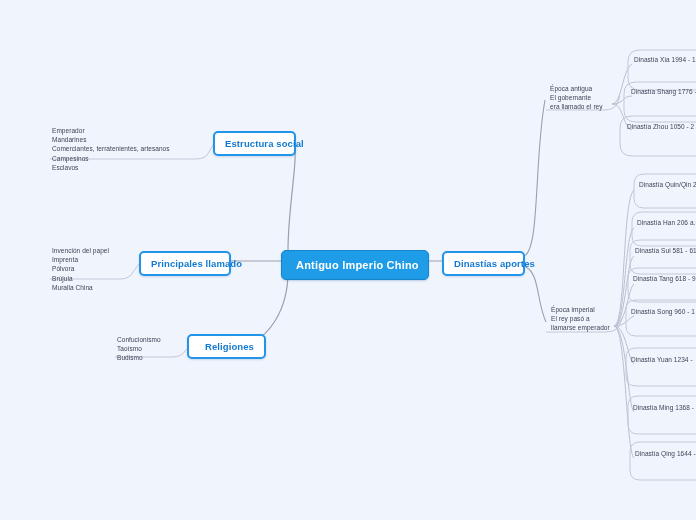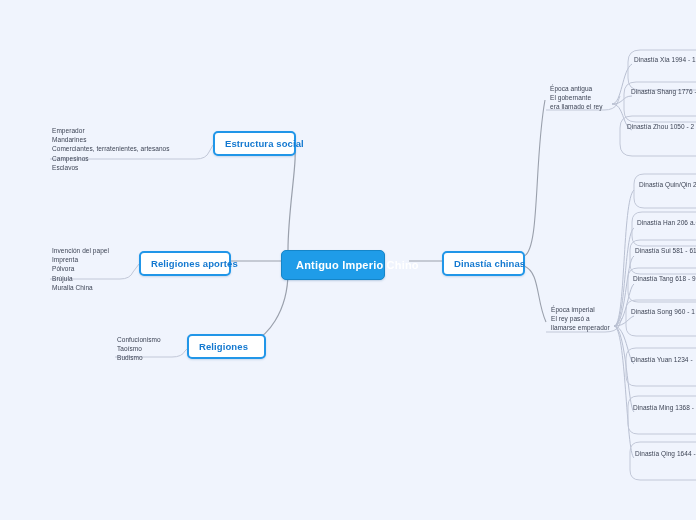--- a/index.html
+++ b/index.html
@@ -50,21 +50,21 @@
   .node-branch {
     background: #ffffff;
     border: 2px solid #2196e8;
     border-radius: 5px;
     color: #1479d0;
     font-weight: bold;
     font-size: 9.5px;
     letter-spacing: 0.1px;
     padding: 5px 10px 5px 10px;
     box-shadow: 0 1px 2px rgba(30,90,150,0.18);
-    text-align: left;
+    text-align: right;
   }
   
   .leaf {
     position: absolute;
     box-sizing: border-box;
     font-size: 6.5px;
     line-height: 1.42;
     color: #3d4455;
     white-space: pre-line;
     letter-spacing: 0.05px;
@@ -144,38 +144,38 @@
       <path d="M700 212 L 642 212 Q 632 212 632 222 L 632 236 Q 632 246 642 246 L 700 246"></path>
       <path d="M700 240 L 640 240 Q 630 240 630 250 L 630 264 Q 630 274 640 274 L 700 274"></path>
       <path d="M700 268 L 638 268 Q 628 268 628 278 L 628 292 Q 628 302 638 302 L 700 302"></path>
       <path d="M700 300 L 636 300 Q 626 300 626 310 L 626 326 Q 626 336 636 336 L 700 336"></path>
       <path d="M700 348 L 636 348 Q 626 348 626 358 L 626 376 Q 626 386 636 386 L 700 386"></path>
       <path d="M700 396 L 638 396 Q 628 396 628 406 L 628 424 Q 628 434 638 434 L 700 434"></path>
       <path d="M700 442 L 640 442 Q 630 442 630 452 L 630 470 Q 630 480 640 480 L 700 480"></path>
     </g>
   </svg>
 
-  <div class="node node-root" style="left:281px; top:250px; width:104px;">
+  <div class="node node-root" style="left:281px; top:250px; width:148px;">
     <span>Antiguo Imperio Chino</span>
   </div>
 
   <div class="node node-branch" style="left:213px; top:131px; width:83px;">
     <span>Estructura social</span>
   </div>
 
   <div class="node node-branch" style="left:139px; top:251px; width:92px;">
-    <span>Religiones aportes</span>
+    <span>Principales llamado</span>
   </div>
 
   <div class="node node-branch" style="left:187px; top:334px; width:79px;">
     <span>Religiones</span>
   </div>
 
   <div class="node node-branch" style="left:442px; top:251px; width:83px;">
-    <span>Dinastía chinas</span>
+    <span>Dinastías aportes</span>
   </div>
 
   <div class="leaf leaf-left" style="left:50px; top:122px; width:160px;">Emperador
 Mandarines
 Comerciantes, terratenientes, artesanos
 Campesinos
 Esclavos</div>
 
   <div class="leaf leaf-left" style="left:50px; top:242px; width:95px;">Invención del papel
 Imprenta

